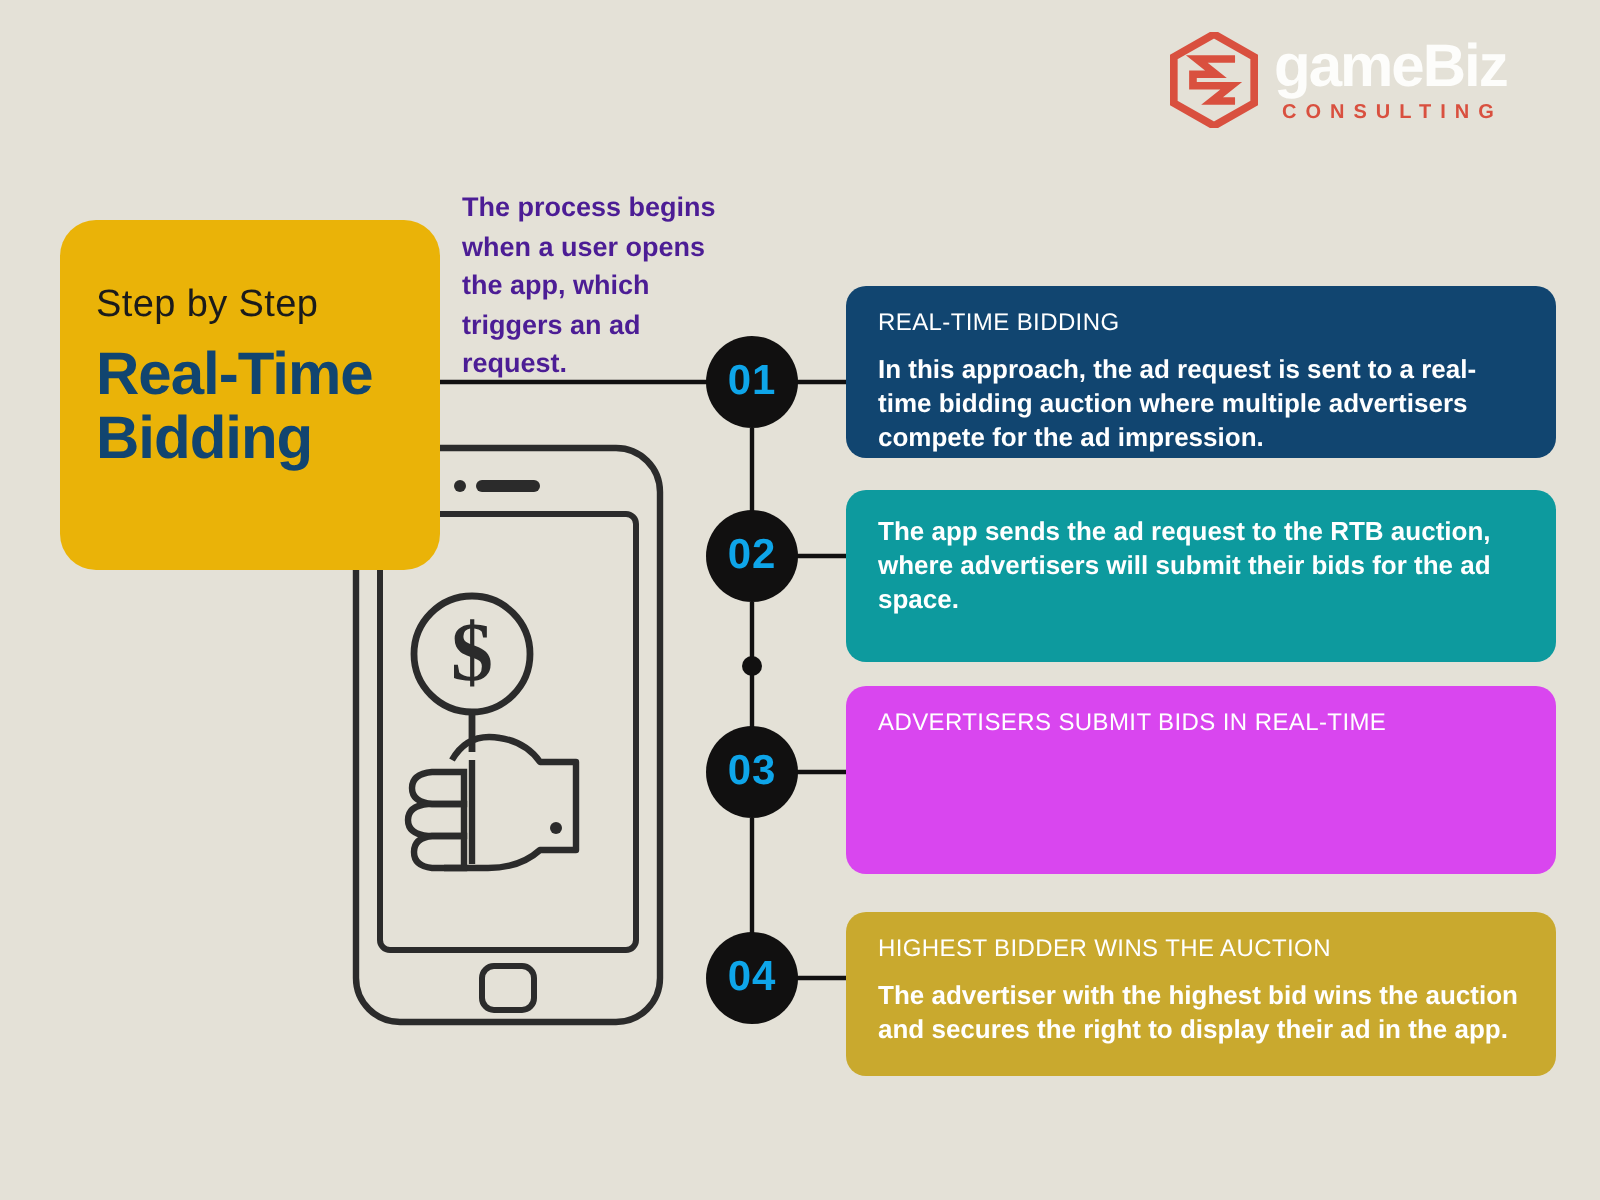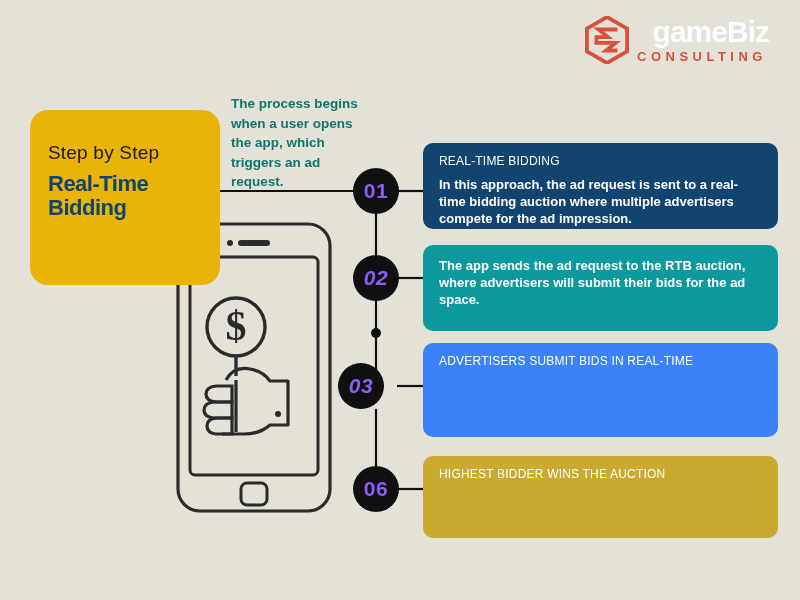--- a/index.html
+++ b/index.html
@@ -11,68 +11,68 @@
     position:relative;
   }
   #canvas{position:relative;width:800px;height:600px;}
 
   
   .logo{position:absolute;left:585px;top:16px;display:flex;align-items:center;gap:8px;}
   .logo-mark{width:44px;height:48px;flex:none;}
   .logo-text-wrap{display:flex;flex-direction:column;align-items:flex-end;line-height:1;}
   .logo-word{font-size:30px;font-weight:bold;color:#fdfdfb;letter-spacing:-1px;}
   .logo-word .biz{color:#fdfdfb;}
-  .logo-sub{font-size:13px;letter-spacing:4.5px;color:#d9503f;font-weight:bold;margin-top:3px;margin-right:2px;}
+  .logo-sub{font-size:10px;letter-spacing:4.5px;color:#d9503f;font-weight:bold;margin-top:3px;margin-right:2px;}
 
   
   .title-card{
     position:absolute;left:30px;top:110px;width:190px;height:175px;
     background:#eab308;border-radius:18px;
     box-sizing:border-box;padding:32px 0 0 18px;z-index:5;
   }
   .title-kicker{font-size:19px;color:#1b1b1b;letter-spacing:.2px;}
   .title-main{
-    font-size:22px;font-weight:bold;color:#114570;line-height:1.08;margin-top:8px;letter-spacing:-.5px;
+    font-size:30px;font-weight:bold;color:#114570;line-height:1.08;margin-top:8px;letter-spacing:-.5px;
   }
 
   
   .intro{
     position:absolute;left:231px;top:94px;width:132px;
-    font-size:13.5px;line-height:1.45;color:#0f766e;font-weight:bold;
+    font-size:13.5px;line-height:1.45;color:#4c1d95;font-weight:bold;
   }
 
   
   .phone{position:absolute;left:174px;top:220px;}
 
   
   .timeline{position:absolute;left:0;top:0;width:800px;height:600px;pointer-events:none;}
   .node{
     position:absolute;width:46px;height:46px;border-radius:50%;
-    background:#111010;color:#8b5cf6;
+    background:#111010;color:#0ea5e9;
     display:flex;align-items:center;justify-content:center;
     font-size:21px;font-weight:bold;letter-spacing:.5px;
     z-index:6;
   }
   .n1{left:353px;top:168px;}
-  .n2{left:353px;top:255px;font-style:italic;}
-  .n3{left:338px;top:363px;font-style:italic;}
+  .n2{left:353px;top:255px;}
+  .n3{left:353px;top:363px;}
   .n4{left:353px;top:466px;}
 
   
   .card{
     position:absolute;left:423px;width:355px;border-radius:10px;
     box-sizing:border-box;padding:12px 16px 14px 16px;color:#ffffff;
   }
   .card h3{
     margin:0 0 7px 0;font-size:12px;font-weight:normal;letter-spacing:.2px;line-height:1.15;
   }
   .card p{margin:0;font-size:13px;line-height:1.32;font-weight:bold;}
   .c1{top:143px;height:86px;background:#114570;}
   .c2{top:245px;height:86px;background:#0d9a9e;}
-  .c3{top:343px;height:94px;background:#3b82f6;}
+  .c3{top:343px;height:94px;background:#d946ef;}
   .c4{top:456px;height:82px;background:#c9a92e;}
 </style>
 </head>
 <body>
 
 <div id="canvas">
 
   <svg class="timeline">
 
     <line x1="213" y1="191" x2="356" y2="191" stroke="#111010" stroke-width="2.2"></line>
@@ -126,29 +126,30 @@
       <div>Real-Time</div>
       <div>Bidding</div>
     </div>
   </div>
 
   <div class="intro">The process begins when a user opens the app, which triggers an ad request.</div>
 
   <div class="node n1">01</div>
   <div class="node n2">02</div>
   <div class="node n3">03</div>
-  <div class="node n4">06</div>
+  <div class="node n4">04</div>
 
   <div class="card c1">
     <h3>REAL-TIME BIDDING</h3>
     <p>In this approach, the ad request is sent to a real-time bidding auction where multiple advertisers compete for the ad impression.</p>
   </div>
   <div class="card c2">
     <p>The app sends the ad request to the RTB auction, where advertisers will submit their bids for the ad space.</p>
   </div>
   <div class="card c3">
     <h3>ADVERTISERS SUBMIT BIDS IN REAL-TIME</h3>
   </div>
   <div class="card c4">
     <h3>HIGHEST BIDDER WINS THE AUCTION</h3>
+    <p>The advertiser with the highest bid wins the auction and secures the right to display their ad in the app.</p>
   </div>
 
 </div>
 
 </body></html>

